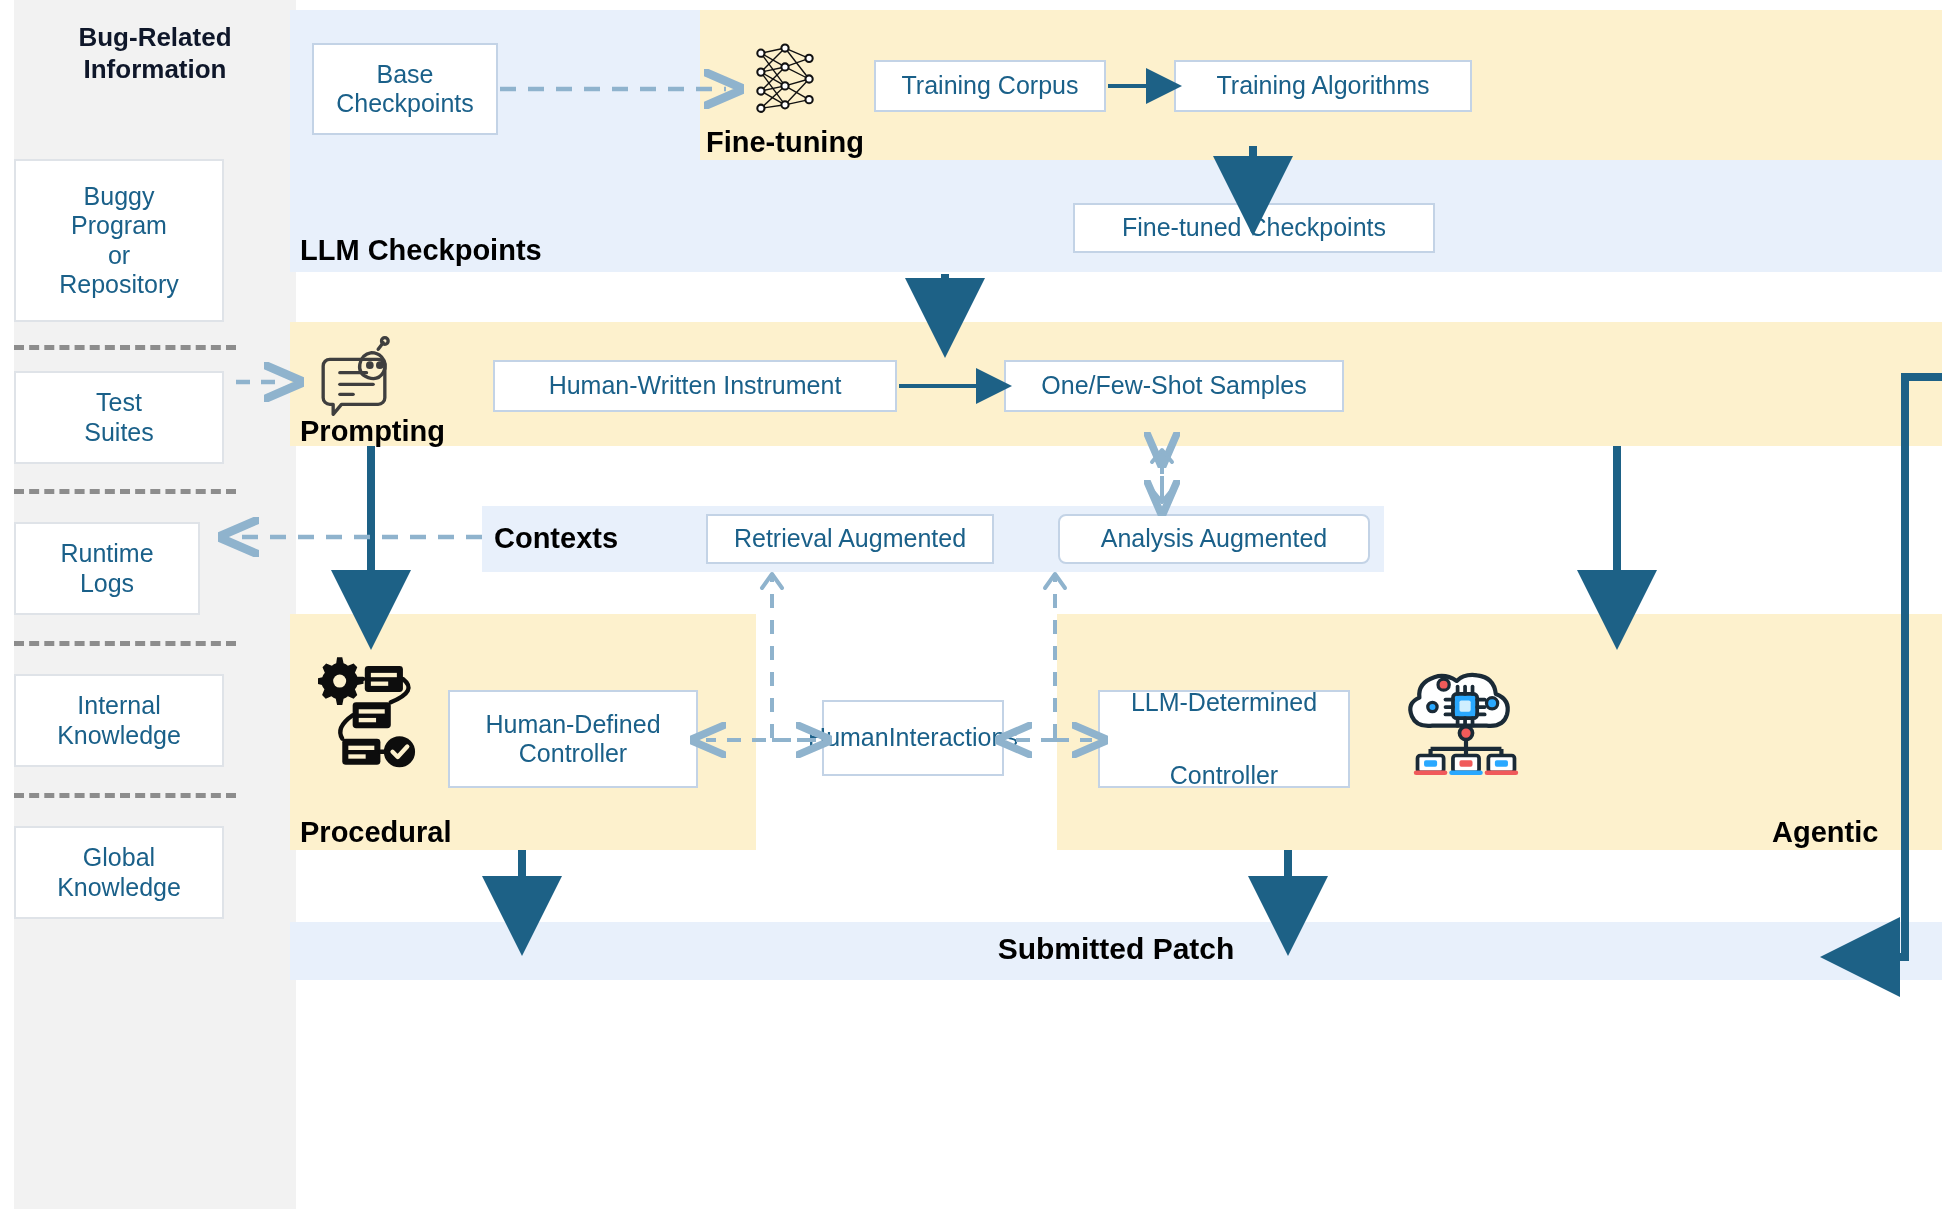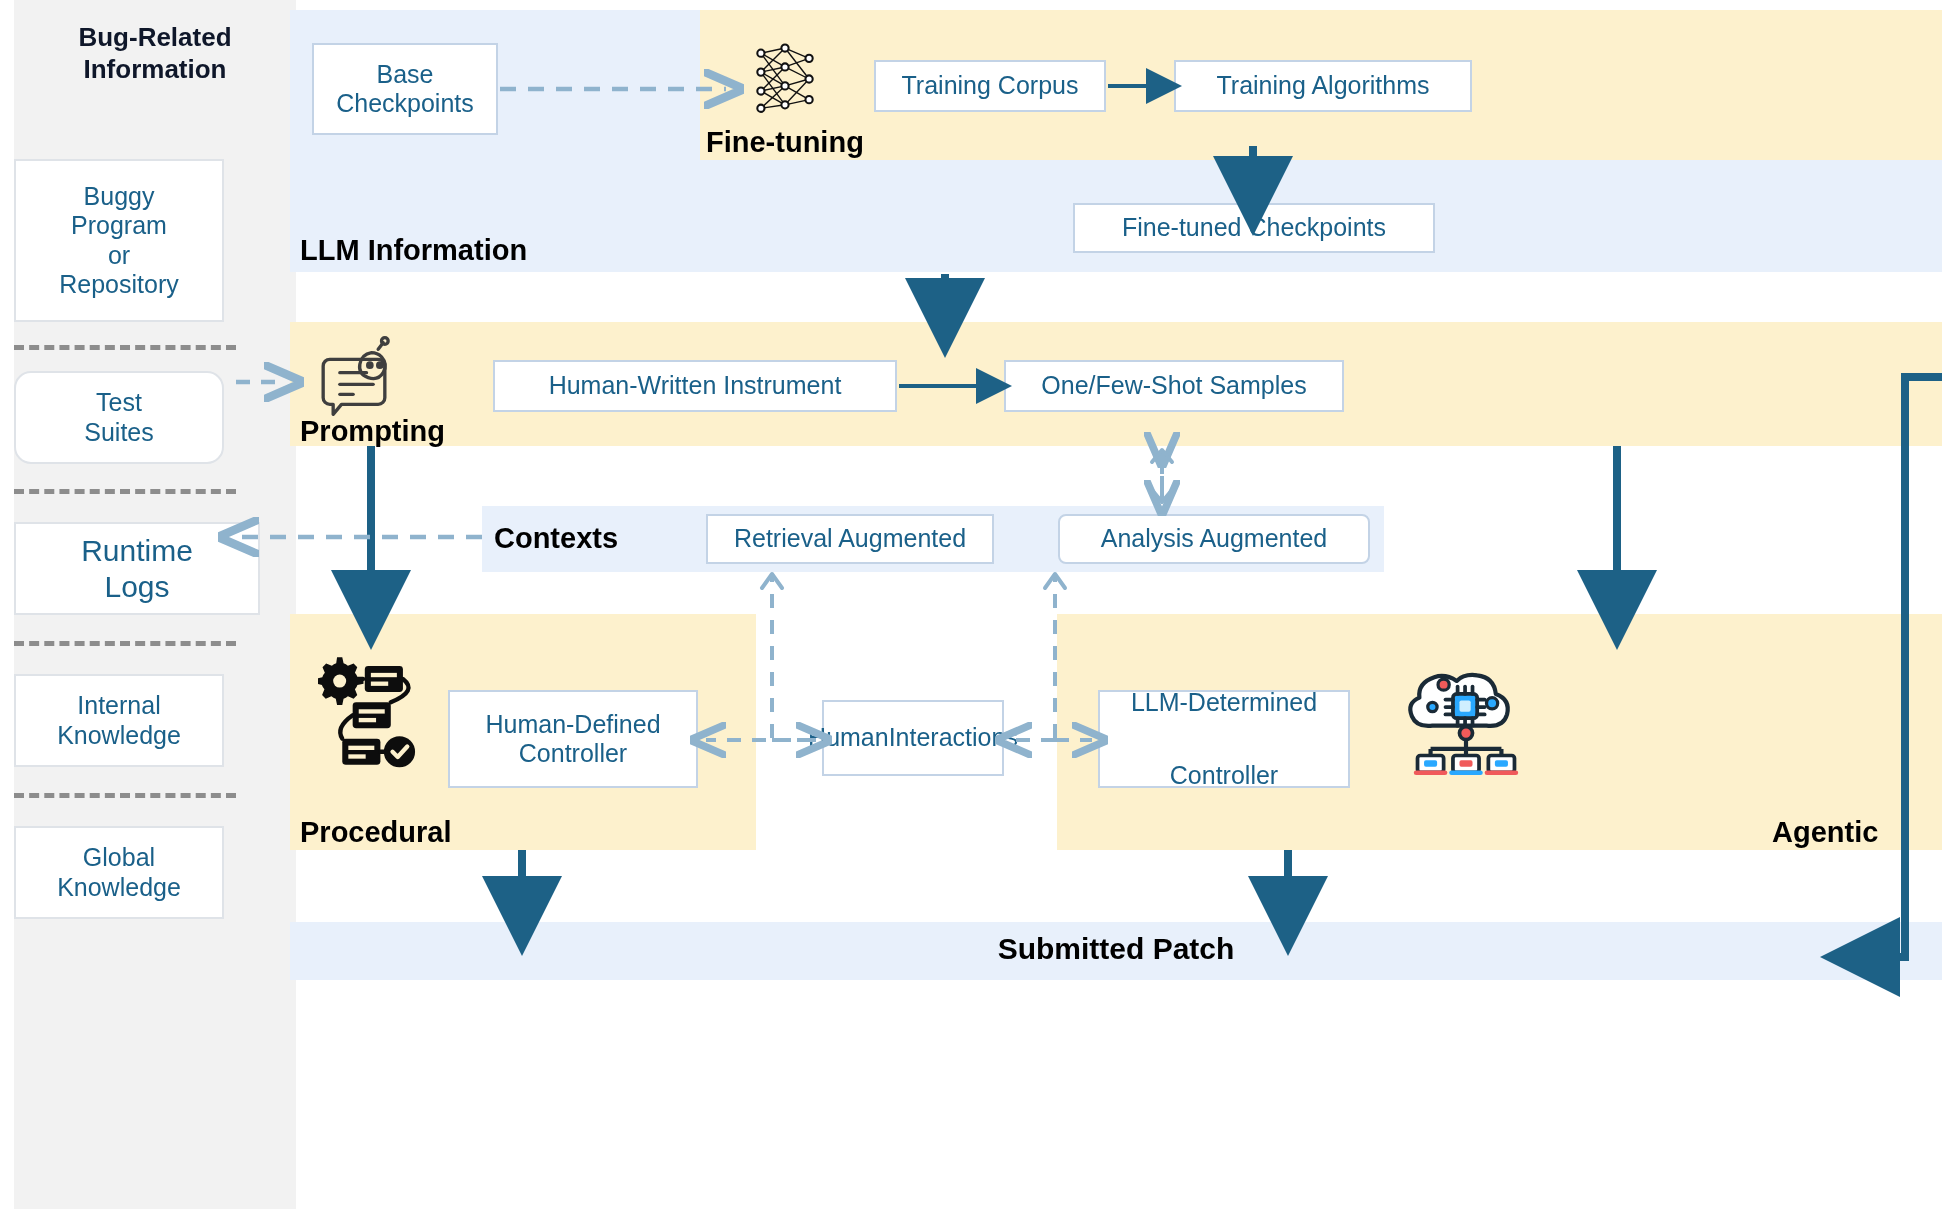--- a/index.html
+++ b/index.html
@@ -79,27 +79,27 @@
   </div>
 
   <div class="node sidebar-node" style="left:14px; top:159px; width:210px; height:163px; font-size:25px; flex-direction:column;">
     <span>Buggy</span>
     <span>Program</span>
     <span>or</span>
     <span>Repository</span>
   </div>
   <div class="hsep" style="left:14px; top:345px; width:222px;"></div>
 
-  <div class="node sidebar-node" style="left:14px; top:371px; width:210px; height:93px; font-size:25px; flex-direction:column;border-radius:17px;">
+  <div class="node sidebar-node" style="left:14px; top:371px; width:210px; height:93px; font-size:25px; flex-direction:column;">
     <span>Test</span>
     <span>Suites</span>
   </div>
   <div class="hsep" style="left:14px; top:489px; width:222px;"></div>
 
-  <div class="node sidebar-node" style="left:14px; top:522px; width:246px; height:93px; font-size:30px; flex-direction:column;">
+  <div class="node sidebar-node" style="left:14px; top:522px; width:186px; height:93px; font-size:25px; flex-direction:column;">
     <span>Runtime</span>
     <span>Logs</span>
   </div>
   <div class="hsep" style="left:14px; top:641px; width:222px;"></div>
 
   <div class="node sidebar-node" style="left:14px; top:674px; width:210px; height:93px; font-size:25px; flex-direction:column;">
     <span>Internal</span>
     <span>Knowledge</span>
   </div>
   <div class="hsep" style="left:14px; top:793px; width:222px;"></div>
@@ -155,21 +155,21 @@
   </div>
 
   <div class="caption caption-left" style="left:706px; top:127px; font-size:29px;">Fine-tuning</div>
 
   <div class="node" style="left:874px; top:60px; width:232px; height:52px; font-size:25px;">Training Corpus</div>
 
   <div class="node" style="left:1174px; top:60px; width:298px; height:52px; font-size:25px;">Training Algorithms</div>
 
   <div class="node" style="left:1073px; top:203px; width:362px; height:50px; font-size:25px;">Fine-tuned Checkpoints</div>
 
-  <div class="caption caption-left" style="left:300px; top:235px; font-size:29px;">LLM Information</div>
+  <div class="caption caption-left" style="left:300px; top:235px; font-size:29px;">LLM Checkpoints</div>
 
   <div class="icon" style="left:318px; top:336px; width:92px; height:80px;">
     <svg viewBox="0 0 110 96" width="92" height="80">
       <g fill="none" stroke="#3f3f3f" stroke-width="4" stroke-linecap="round" stroke-linejoin="round">
         <path d="M14 28 h58 a8 8 0 0 1 8 8 v38 a8 8 0 0 1 -8 8 h-44 l-10 12 v-12 h-4 a8 8 0 0 1 -8 -8 v-38 a8 8 0 0 1 8 -8 z"></path>
         <line x1="26" y1="44" x2="58" y2="44"></line>
         <line x1="26" y1="58" x2="66" y2="58"></line>
         <line x1="26" y1="70" x2="42" y2="70"></line>
         <path d="M64 20 q-12 2 -14 14 q-2 12 10 16 q12 4 18 -6 q6 -10 -2 -19 q-5 -5 -12 -5 z"></path>
         <circle cx="62" cy="35" r="2.6" fill="#3f3f3f"></circle>

